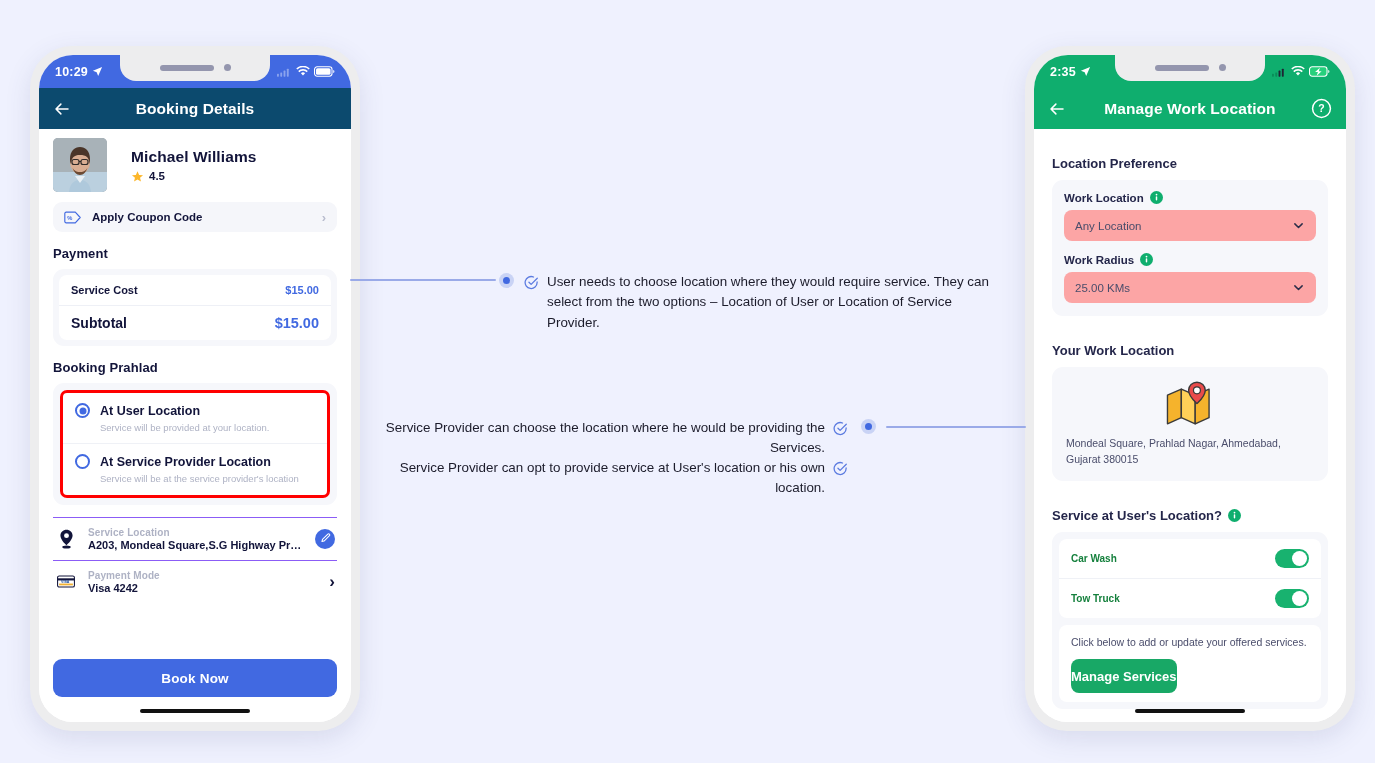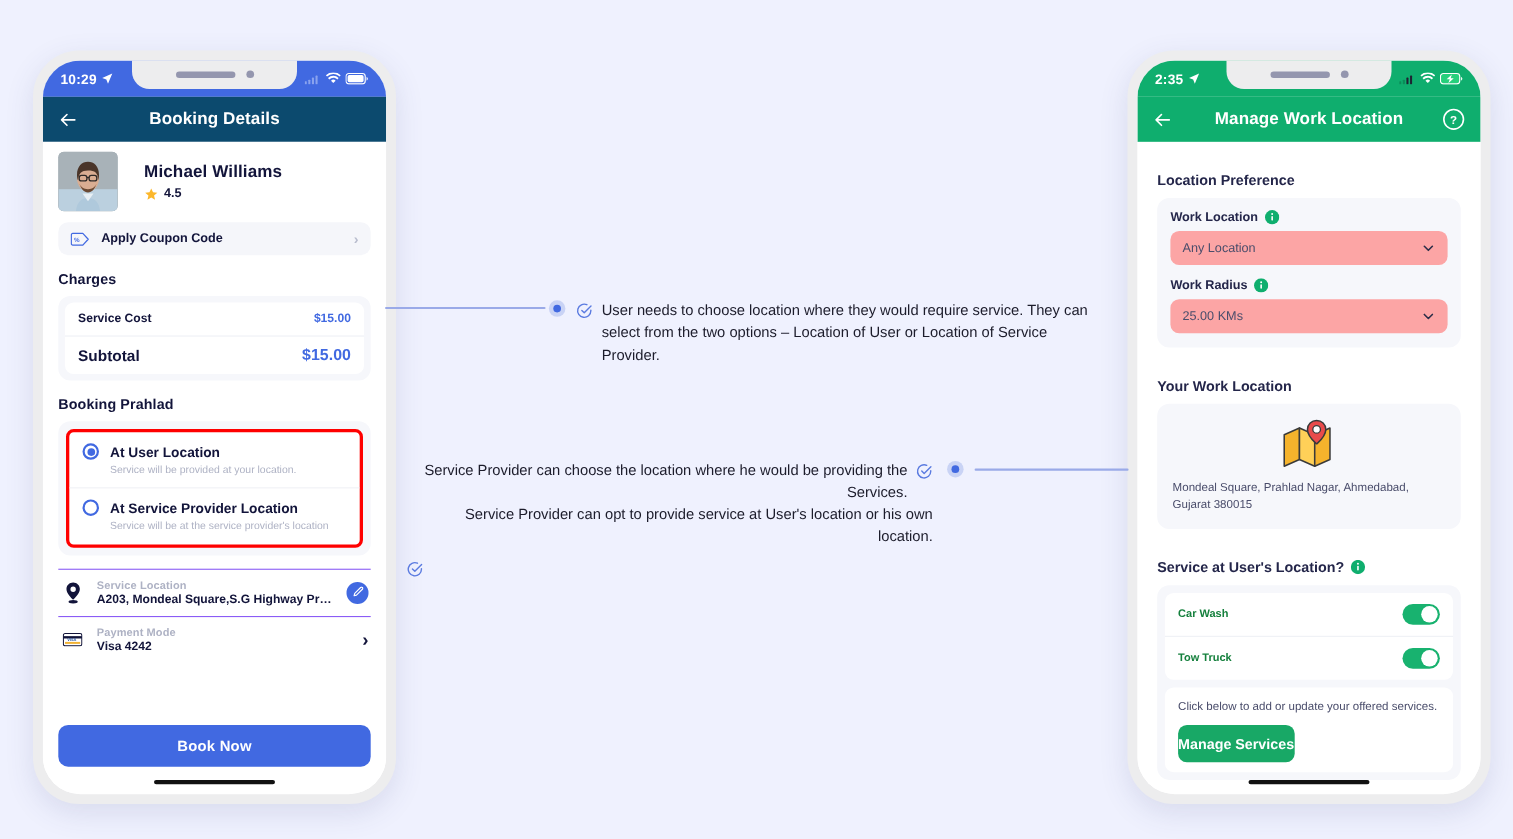--- a/index.html
+++ b/index.html
@@ -352,21 +352,21 @@
           <div class="coupon-row">
             <svg width="18" height="13" viewBox="0 0 22 15">
               <path d="M1 2.6A1.6 1.6 0 0 1 2.6 1h11.2l6 6.5-6 6.5H2.6A1.6 1.6 0 0 1 1 12.4z" fill="none" stroke="#4169E1" stroke-width="1.4" stroke-linejoin="round"></path>
               <text x="4" y="10.5" font-family="Liberation Sans, sans-serif" font-size="7" font-weight="700" fill="#4169E1">%</text>
             </svg>
             <span>Apply Coupon Code</span>
             <span class="coupon-chevron">›</span>
           </div>
         </div>
 
-        <div class="section-title">Charges</div>
+        <div class="section-title">Payment</div>
 
         <div class="panel">
           <div class="charges-card">
             <div class="charge-row">
               <span>Service Cost</span>
               <span class="amt">$15.00</span>
             </div>
             <div class="charge-row total">
               <span>Subtotal</span>
               <span class="amt">$15.00</span>
@@ -576,21 +576,21 @@
   <div class="conn-dot" style="left:861px; top:419px;"></div>
 
   <div class="ann ann-left" style="left:370px; top:418px; width:478px;">
     <span style="flex:1 1 auto;">Service Provider can choose the location where he would be providing the Services.</span>
     <svg class="chk" viewBox="0 0 20 20">
       <path d="M17.5 9.2V10a8 8 0 1 1-4.8-7.3" fill="none" stroke="#5B7BE0" stroke-width="1.7" stroke-linecap="round"></path>
       <path d="M6.6 9.6 9.5 12.5l8.2-8.2" fill="none" stroke="#5B7BE0" stroke-width="1.7" stroke-linecap="round" stroke-linejoin="round"></path>
     </svg>
   </div>
 
-  <div class="ann ann-left" style="left:370px; top:458px; width:478px;flex-direction:column;">
+  <div class="ann ann-left" style="left:370px; top:458px; width:478px;">
     <span style="flex:1 1 auto;">Service Provider can opt to provide service at User's location or his own location.</span>
     <svg class="chk" viewBox="0 0 20 20">
       <path d="M17.5 9.2V10a8 8 0 1 1-4.8-7.3" fill="none" stroke="#5B7BE0" stroke-width="1.7" stroke-linecap="round"></path>
       <path d="M6.6 9.6 9.5 12.5l8.2-8.2" fill="none" stroke="#5B7BE0" stroke-width="1.7" stroke-linecap="round" stroke-linejoin="round"></path>
     </svg>
   </div>
 
 </div>
 
 </body></html>

